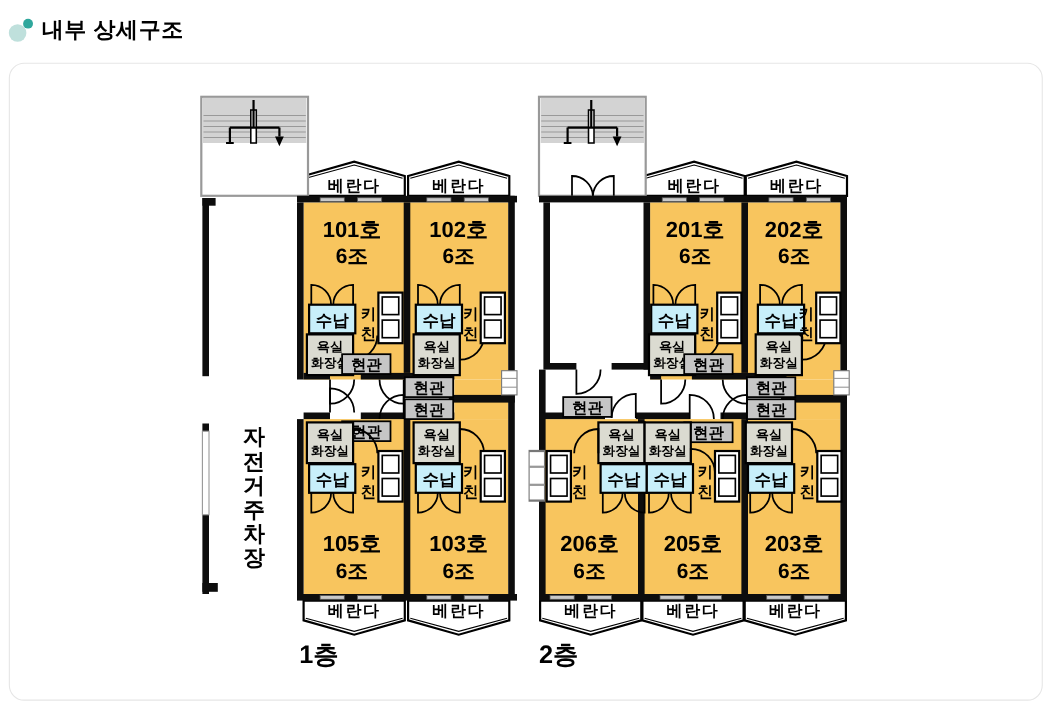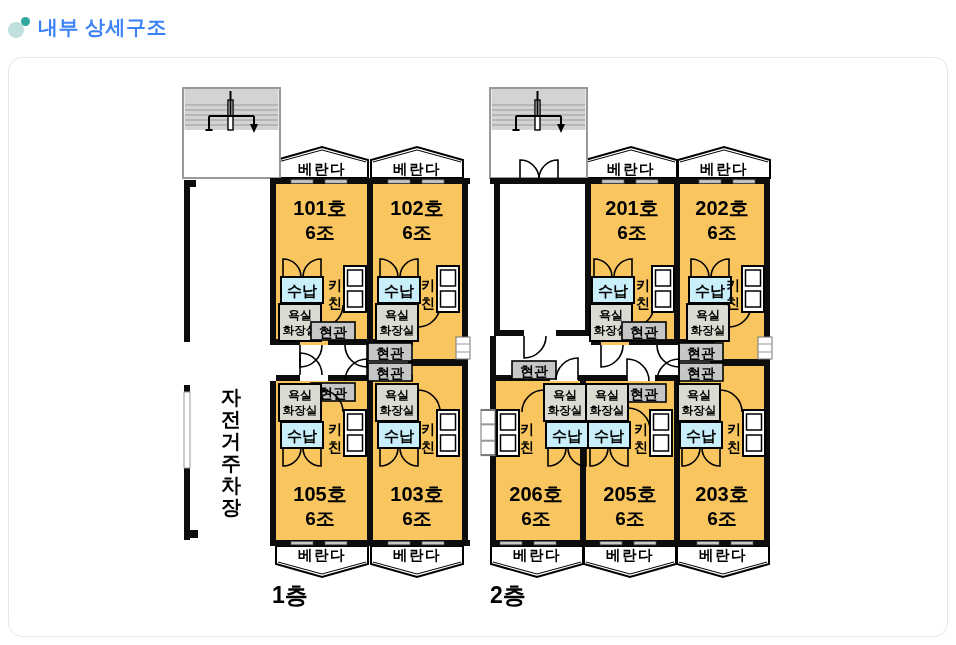--- a/index.html
+++ b/index.html
@@ -1,21 +1,21 @@
 <!DOCTYPE html>
 <html><head>
 <meta charset="utf-8">
 <style>
   html,body{margin:0;padding:0;background:#fff;font-family:"Liberation Sans","DejaVu Sans",sans-serif;}
   .page{position:relative;width:956px;height:645px;background:#fff;overflow:hidden;}
   .section-header{position:absolute;left:8px;top:12px;display:flex;align-items:center;height:30px;}
   .bullet{position:relative;width:22px;height:22px;margin-right:8px;}
   .bullet .big{position:absolute;left:0;top:6px;width:16px;height:16px;border-radius:50%;background:#bfe0dc;}
   .bullet .small{position:absolute;left:13px;top:1px;width:9px;height:9px;border-radius:50%;background:#2fa79c;}
-  .section-title{font-size:20px;font-weight:bold;color:#3b82f6;letter-spacing:0.5px;}
+  .section-title{font-size:20px;font-weight:bold;color:#000000;letter-spacing:0.5px;}
   .card{position:absolute;left:8px;top:57px;width:938px;height:578px;background:#fff;border:1.5px solid #e6e6e6;border-radius:14px;}
   svg{position:absolute;left:8px;top:57px;}
   svg text{font-family:"Liberation Sans","DejaVu Sans",sans-serif;font-weight:bold;fill:#000;}
   .room-no{font-size:20px;}
   .room-size{font-size:19px;}
   .floor-label{font-size:23px;}
   .parking-char{font-size:20px;}
 </style>
 </head>
 <body>

